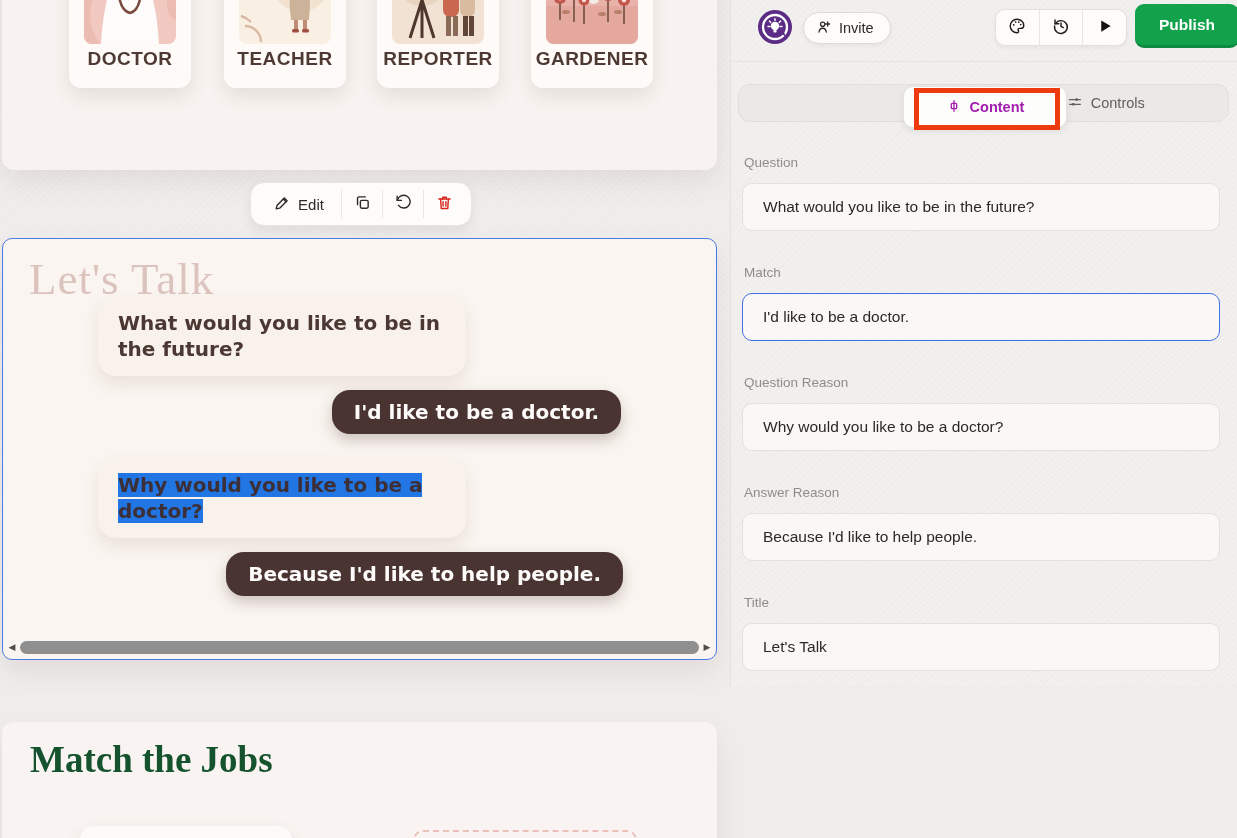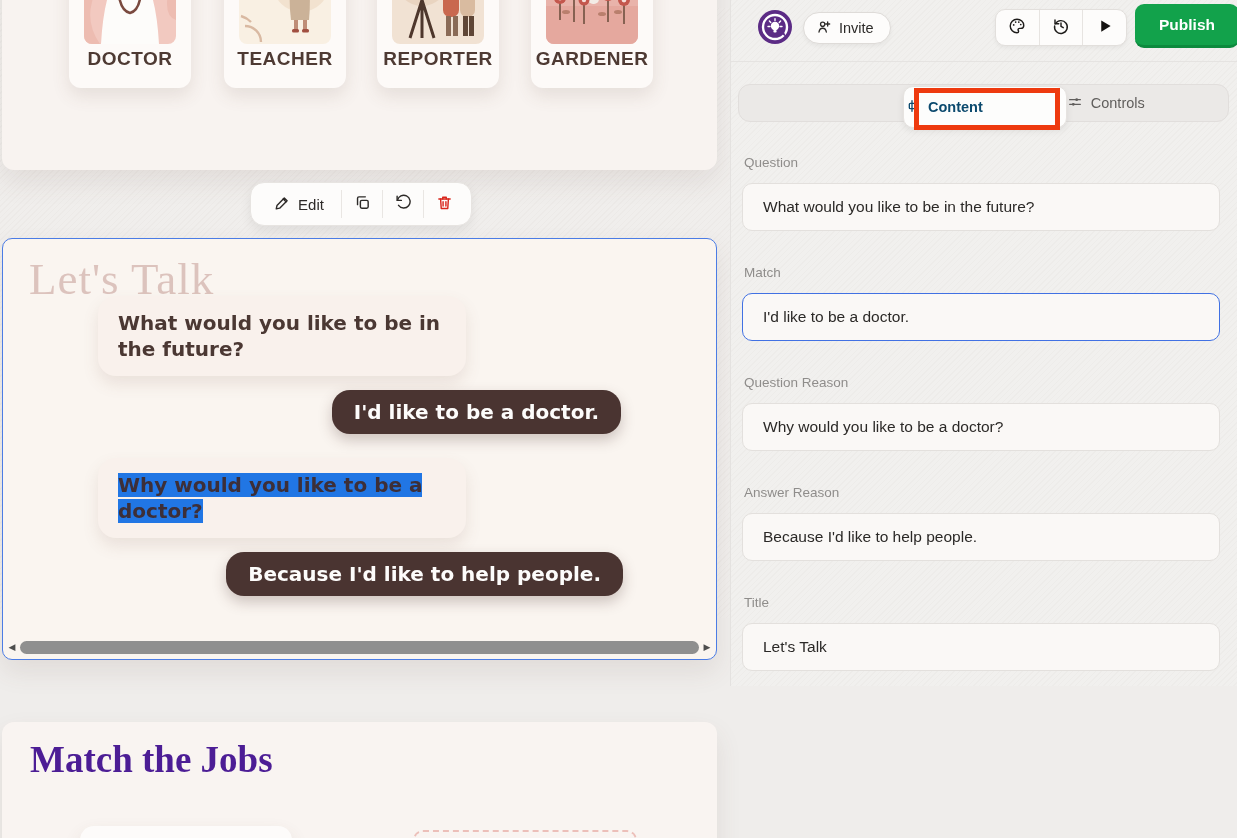--- a/index.html
+++ b/index.html
@@ -55,21 +55,21 @@
   .hscroll { position:absolute; left:3px; right:3px; bottom:3px; height:18px;
     display:flex; align-items:center; }
   .hs-arrow { width:12px; display:flex; align-items:center; justify-content:center;
     color:#4d4d4d; font-size:9px; cursor:pointer; }
   .hs-thumb { flex:1; height:13px; background:#8f8f8f; border-radius:7px;
     margin:0 2px; cursor:grab; }
 
   
   .slide-match { top:714px; height:170px; background:#f9f4f1; }
   .match-title { position:absolute; left:28px; top:16px;
-    font-family:"Liberation Serif", serif; font-weight:bold; font-size:37px; color:#4c1d95; }
+    font-family:"Liberation Serif", serif; font-weight:bold; font-size:37px; color:#14532d; }
   .match-sub { position:absolute; left:30px; top:82px; font-size:12.5px; color:#987c6e; }
   .match-card { position:absolute; left:78px; top:104px; width:212px; height:90px;
     background:#fdfbfa; border-radius:14px; box-shadow:0 8px 18px rgba(95,70,60,.12);
     text-align:center; padding-top:12px; font-weight:bold; font-size:23px;
     letter-spacing:.5px; color:#3f2f2b; cursor:grab; }
   .match-drop { position:absolute; left:411px; top:108px; width:224px; height:72px;
     border:2px dashed #ecbfb9; border-radius:10px; text-align:center; padding-top:8px;
     font-size:13.5px; color:#6d564e; font-family:"DejaVu Sans", sans-serif; }
 
   
@@ -96,22 +96,22 @@
     background:#12a24b; border:none; border-bottom:3px solid #0c8a3d; border-radius:9px;
     color:#ffffff; font-weight:bold; font-size:15.5px; font-family:inherit; cursor:pointer; }
 
   .tabbar { position:absolute; left:7px; top:84px; width:491px; height:38px;
     background:#ebe9e7; border:1px solid #e1dedc; border-radius:12px; display:flex; }
   .tab { flex:1; display:flex; align-items:center; justify-content:center; gap:8px;
     font-size:14.5px; color:#605e5c; cursor:pointer; position:relative; }
   .tab svg { width:16px; height:16px; }
   .tab.active-pill { position:absolute; left:164px; top:1px; width:164px; height:42px;
     background:#fdfdfc; border:1px solid #e6e3e0; border-radius:10px;
-    box-shadow:0 3px 7px rgba(0,0,0,.08); color:#0c4a6e; font-weight:bold; z-index:2;
-    display:flex; align-items:center; justify-content:flex-start; gap:8px; font-size:14.5px; }
+    box-shadow:0 3px 7px rgba(0,0,0,.08); color:#a21caf; font-weight:bold; z-index:2;
+    display:flex; align-items:center; justify-content:center; gap:8px; font-size:14.5px; }
   .annotation-box { position:absolute; left:183px; top:88px; width:146px; height:42px;
     border:5px solid #ee3a0f; z-index:5; pointer-events:none; }
 
   .field-label { position:absolute; left:13px; font-size:13.5px; color:#8f8d8b; }
   .field-input { position:absolute; left:11px; width:478px; height:48px;
     background:#faf8f6; border:1px solid #e3e0dd; border-radius:10px;
     font-size:15.5px; color:#2b2927; font-family:inherit; padding:0 20px; outline:none; }
   .field-input.focused { border:1.5px solid #4171e3; }
 </style>
 </head>

